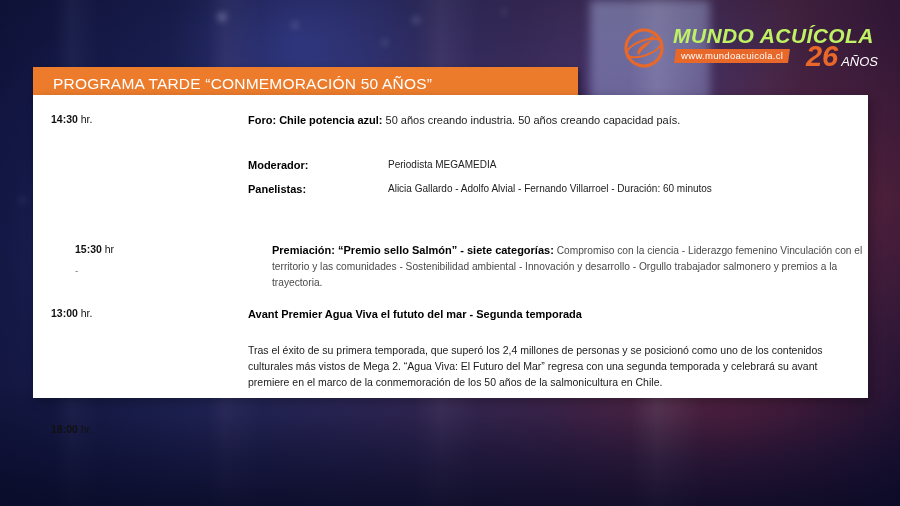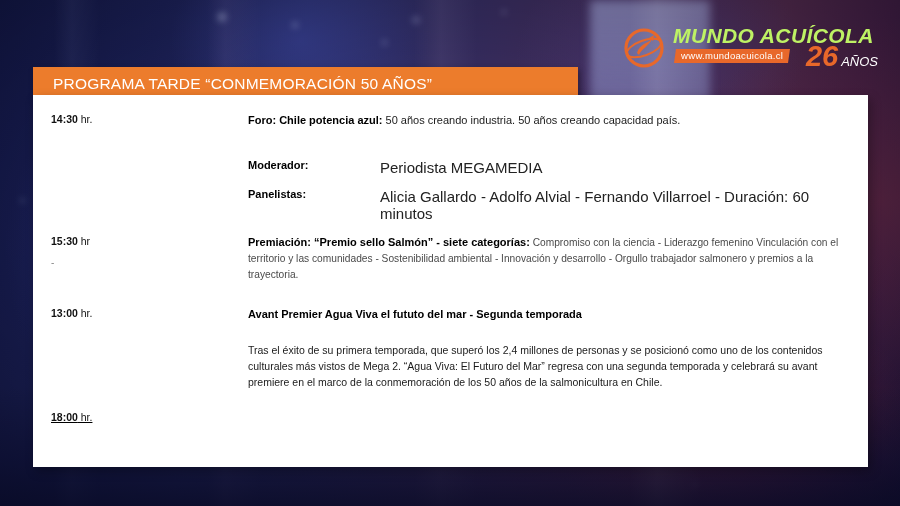--- a/index.html
+++ b/index.html
@@ -172,21 +172,21 @@
     font-style: italic;
     font-family: "Liberation Sans", sans-serif;
   }
 
   
   #content-card {
     position: absolute;
     left: 33px;
     top: 95px;
     width: 835px;
-    height: 372px;
+    height: 303px;
     background: #ffffff;
     box-shadow: 3px 4px 10px rgba(0,0,0,0.30);
   }
 
   .row {
     position: absolute;
     left: 0;
     width: 835px;
     display: flex;
   }
@@ -234,23 +234,24 @@
   }
   .sub-row .lbl {
     width: 132px;
     flex: none;
     font-size: 11px;
     font-weight: bold;
     color: #000000;
     font-family: "Liberation Sans", sans-serif;
   }
   .sub-row .val {
-    font-size: 15px;
+    font-size: 10px;
     color: #222222;
     font-family: "Liberation Sans", sans-serif;
+    margin-left: 8px;
   }
 
   .para {
     font-size: 10.5px;
     color: #1a1a1a;
     line-height: 1.52;
     margin-top: 20px;
     font-family: "Liberation Sans", sans-serif;
   }
   .cat-text {
@@ -324,21 +325,21 @@
             <span class="val">Periodista MEGAMEDIA</span>
           </div>
           <div class="sub-row">
             <span class="lbl">Panelistas:</span>
             <span class="val">Alicia Gallardo  -  Adolfo Alvial  - Fernando Villarroel - Duración: 60 minutos</span>
           </div>
         </div>
       </div>
     </div>
 
-    <div class="row" style="top:140px;">
+    <div class="row" style="top:148px;padding-left:24px;">
       <div class="time-col">
         <div class="time">
           <b>15:30</b><span> hr</span>
           <span class="sub">-</span>
         </div>
       </div>
       <div class="body-col">
         <div class="ln">
           <b>Premiación: “Premio sello Salmón” - siete categorías:</b><span class="cat-text">  Compromiso con la ciencia - Liderazgo femenino Vinculación  con  el territorio y las comunidades - Sostenibilidad ambiental - Innovación y desarrollo - Orgullo trabajador salmonero y premios a la trayectoria.</span>
         </div>
@@ -352,21 +353,21 @@
         </div>
       </div>
       <div class="body-col">
         <div class="ln">
           <b>Avant Premier Agua Viva el fututo del mar -  Segunda temporada</b>
         </div>
         <div class="para">Tras el éxito de su primera temporada, que superó los 2,4 millones de personas y se posicionó como uno de los contenidos culturales más vistos de Mega 2.  “Agua Viva: El Futuro del Mar” regresa con una segunda temporada y celebrará su avant premiere en el marco de la conmemoración de los 50 años de la salmonicultura en Chile.</div>
       </div>
     </div>
 
-    <div class="row" style="top:316px;text-decoration:underline;">
+    <div class="row" style="top:328px;">
       <div class="time-col">
         <div class="time">
           <b>18:00</b><span> hr.</span>
         </div>
       </div>
     </div>
 
   </div>
 </div>
 

